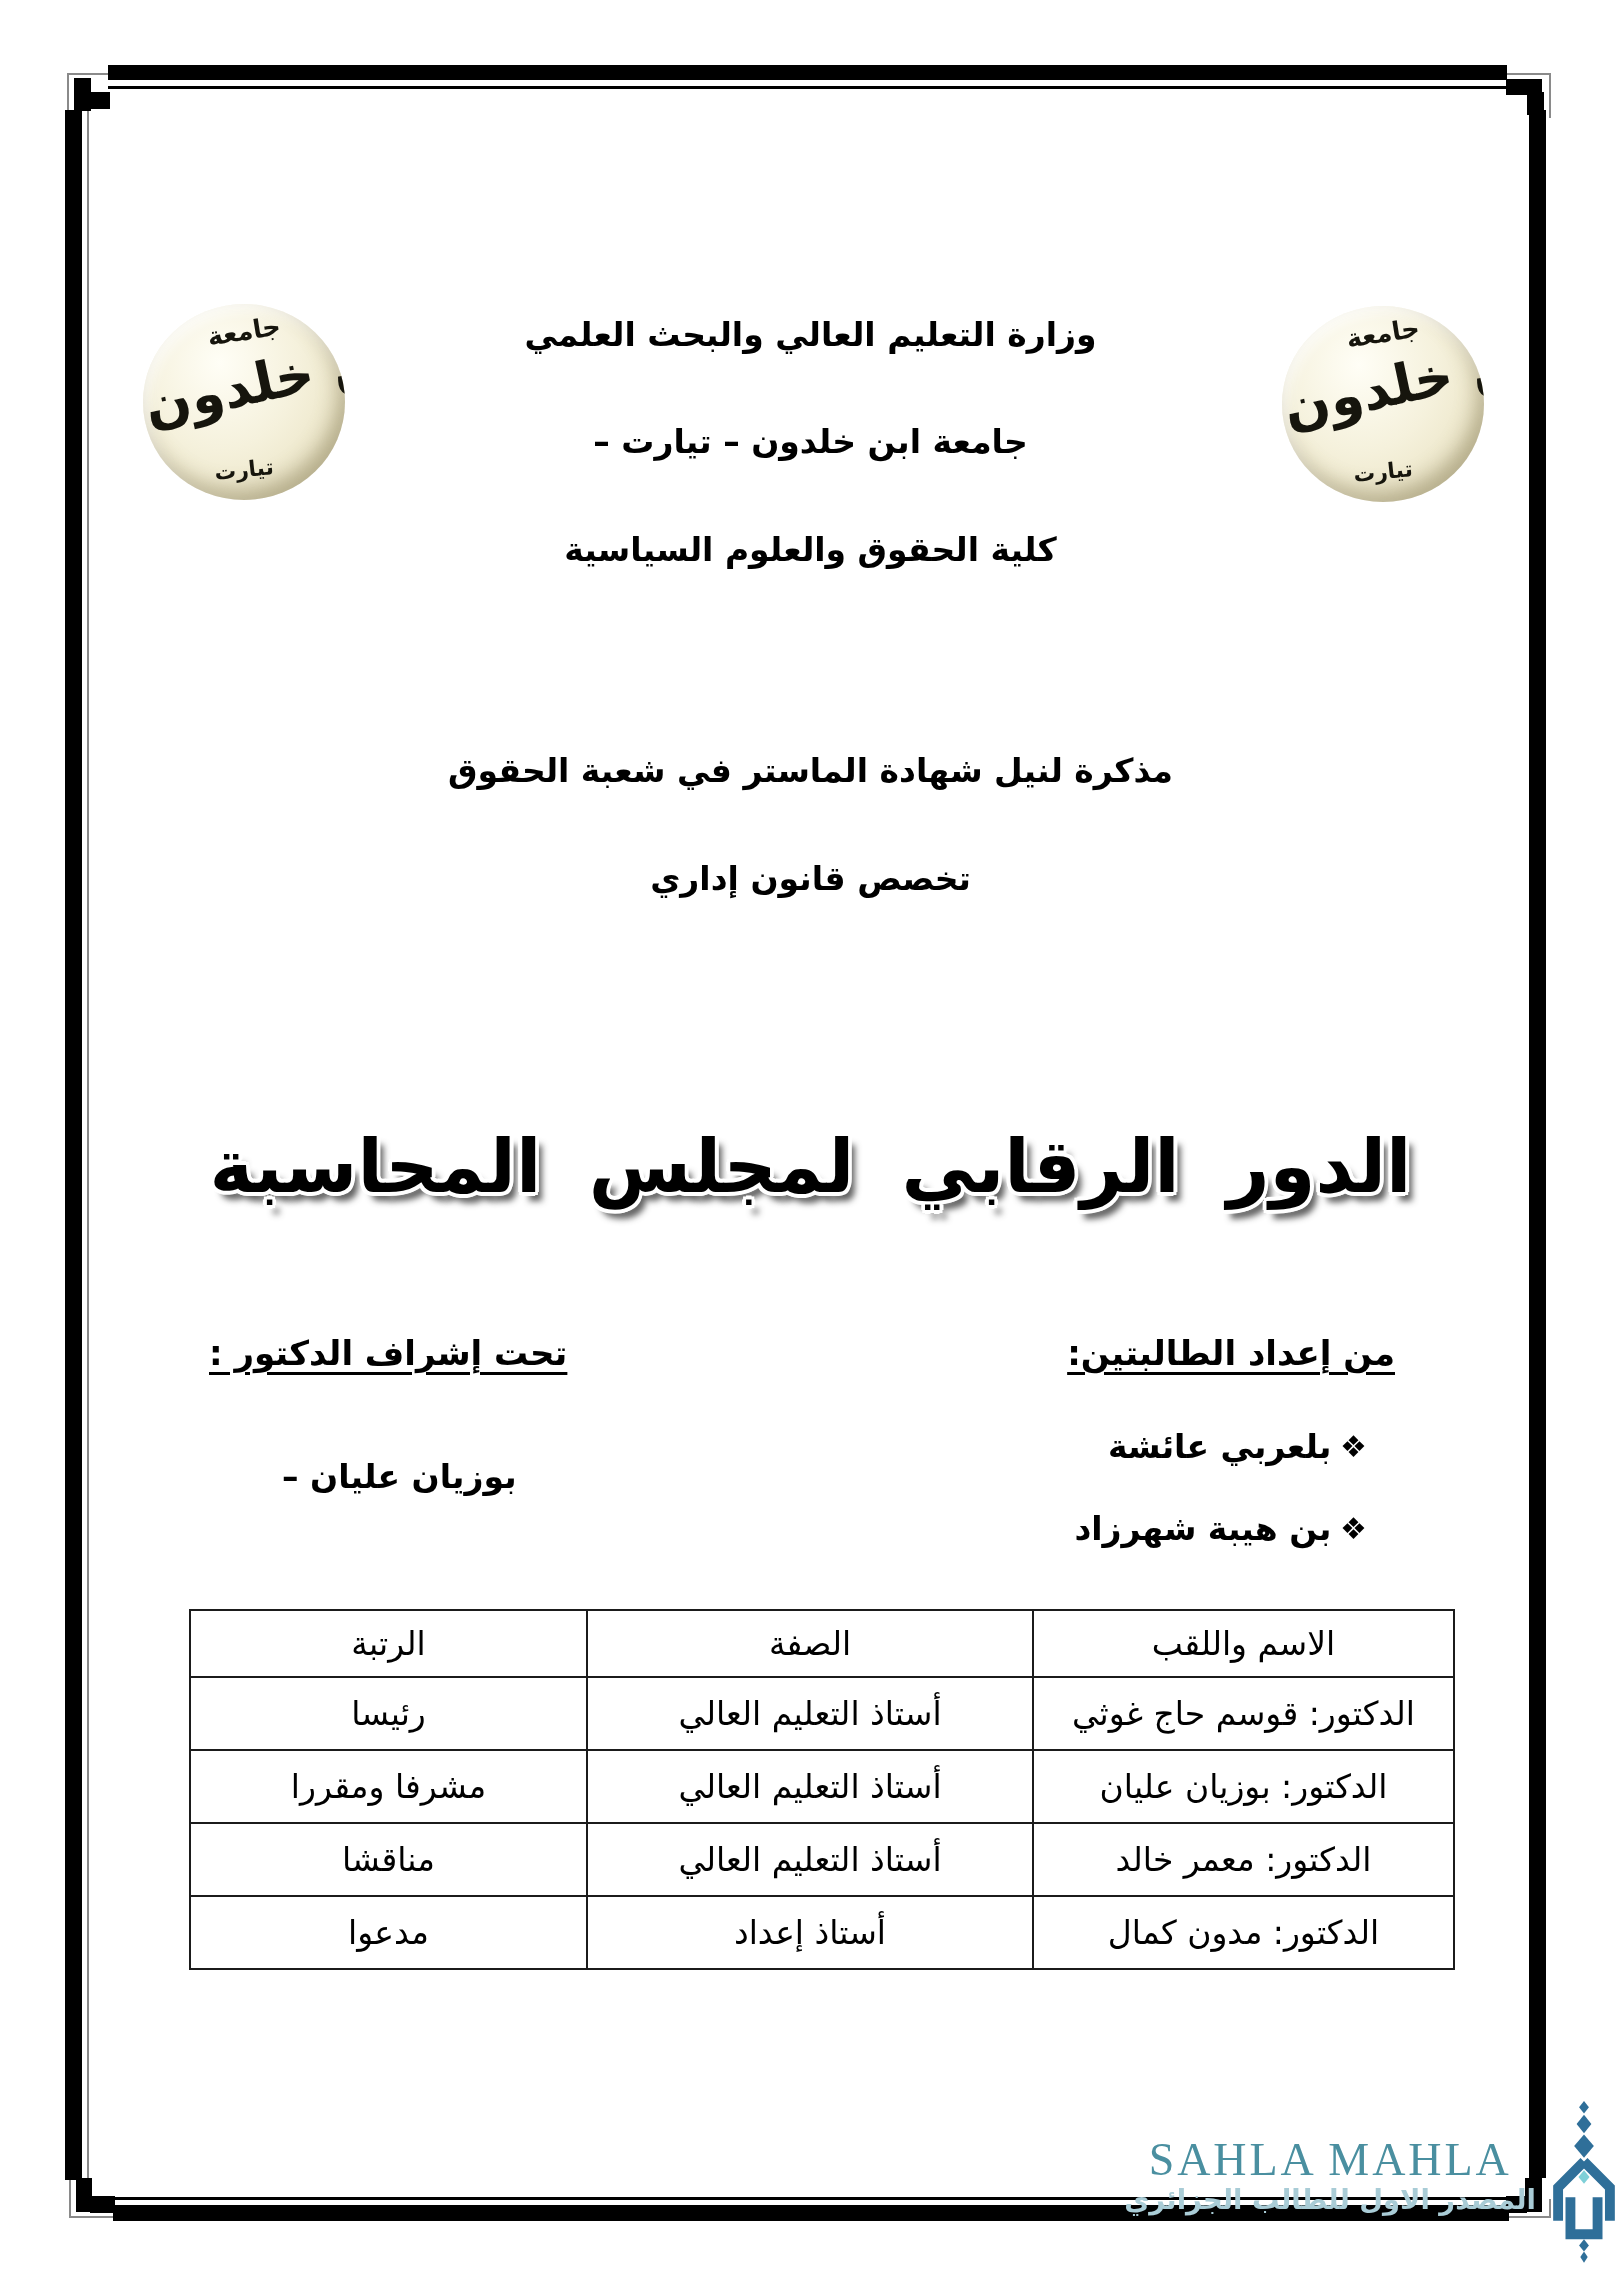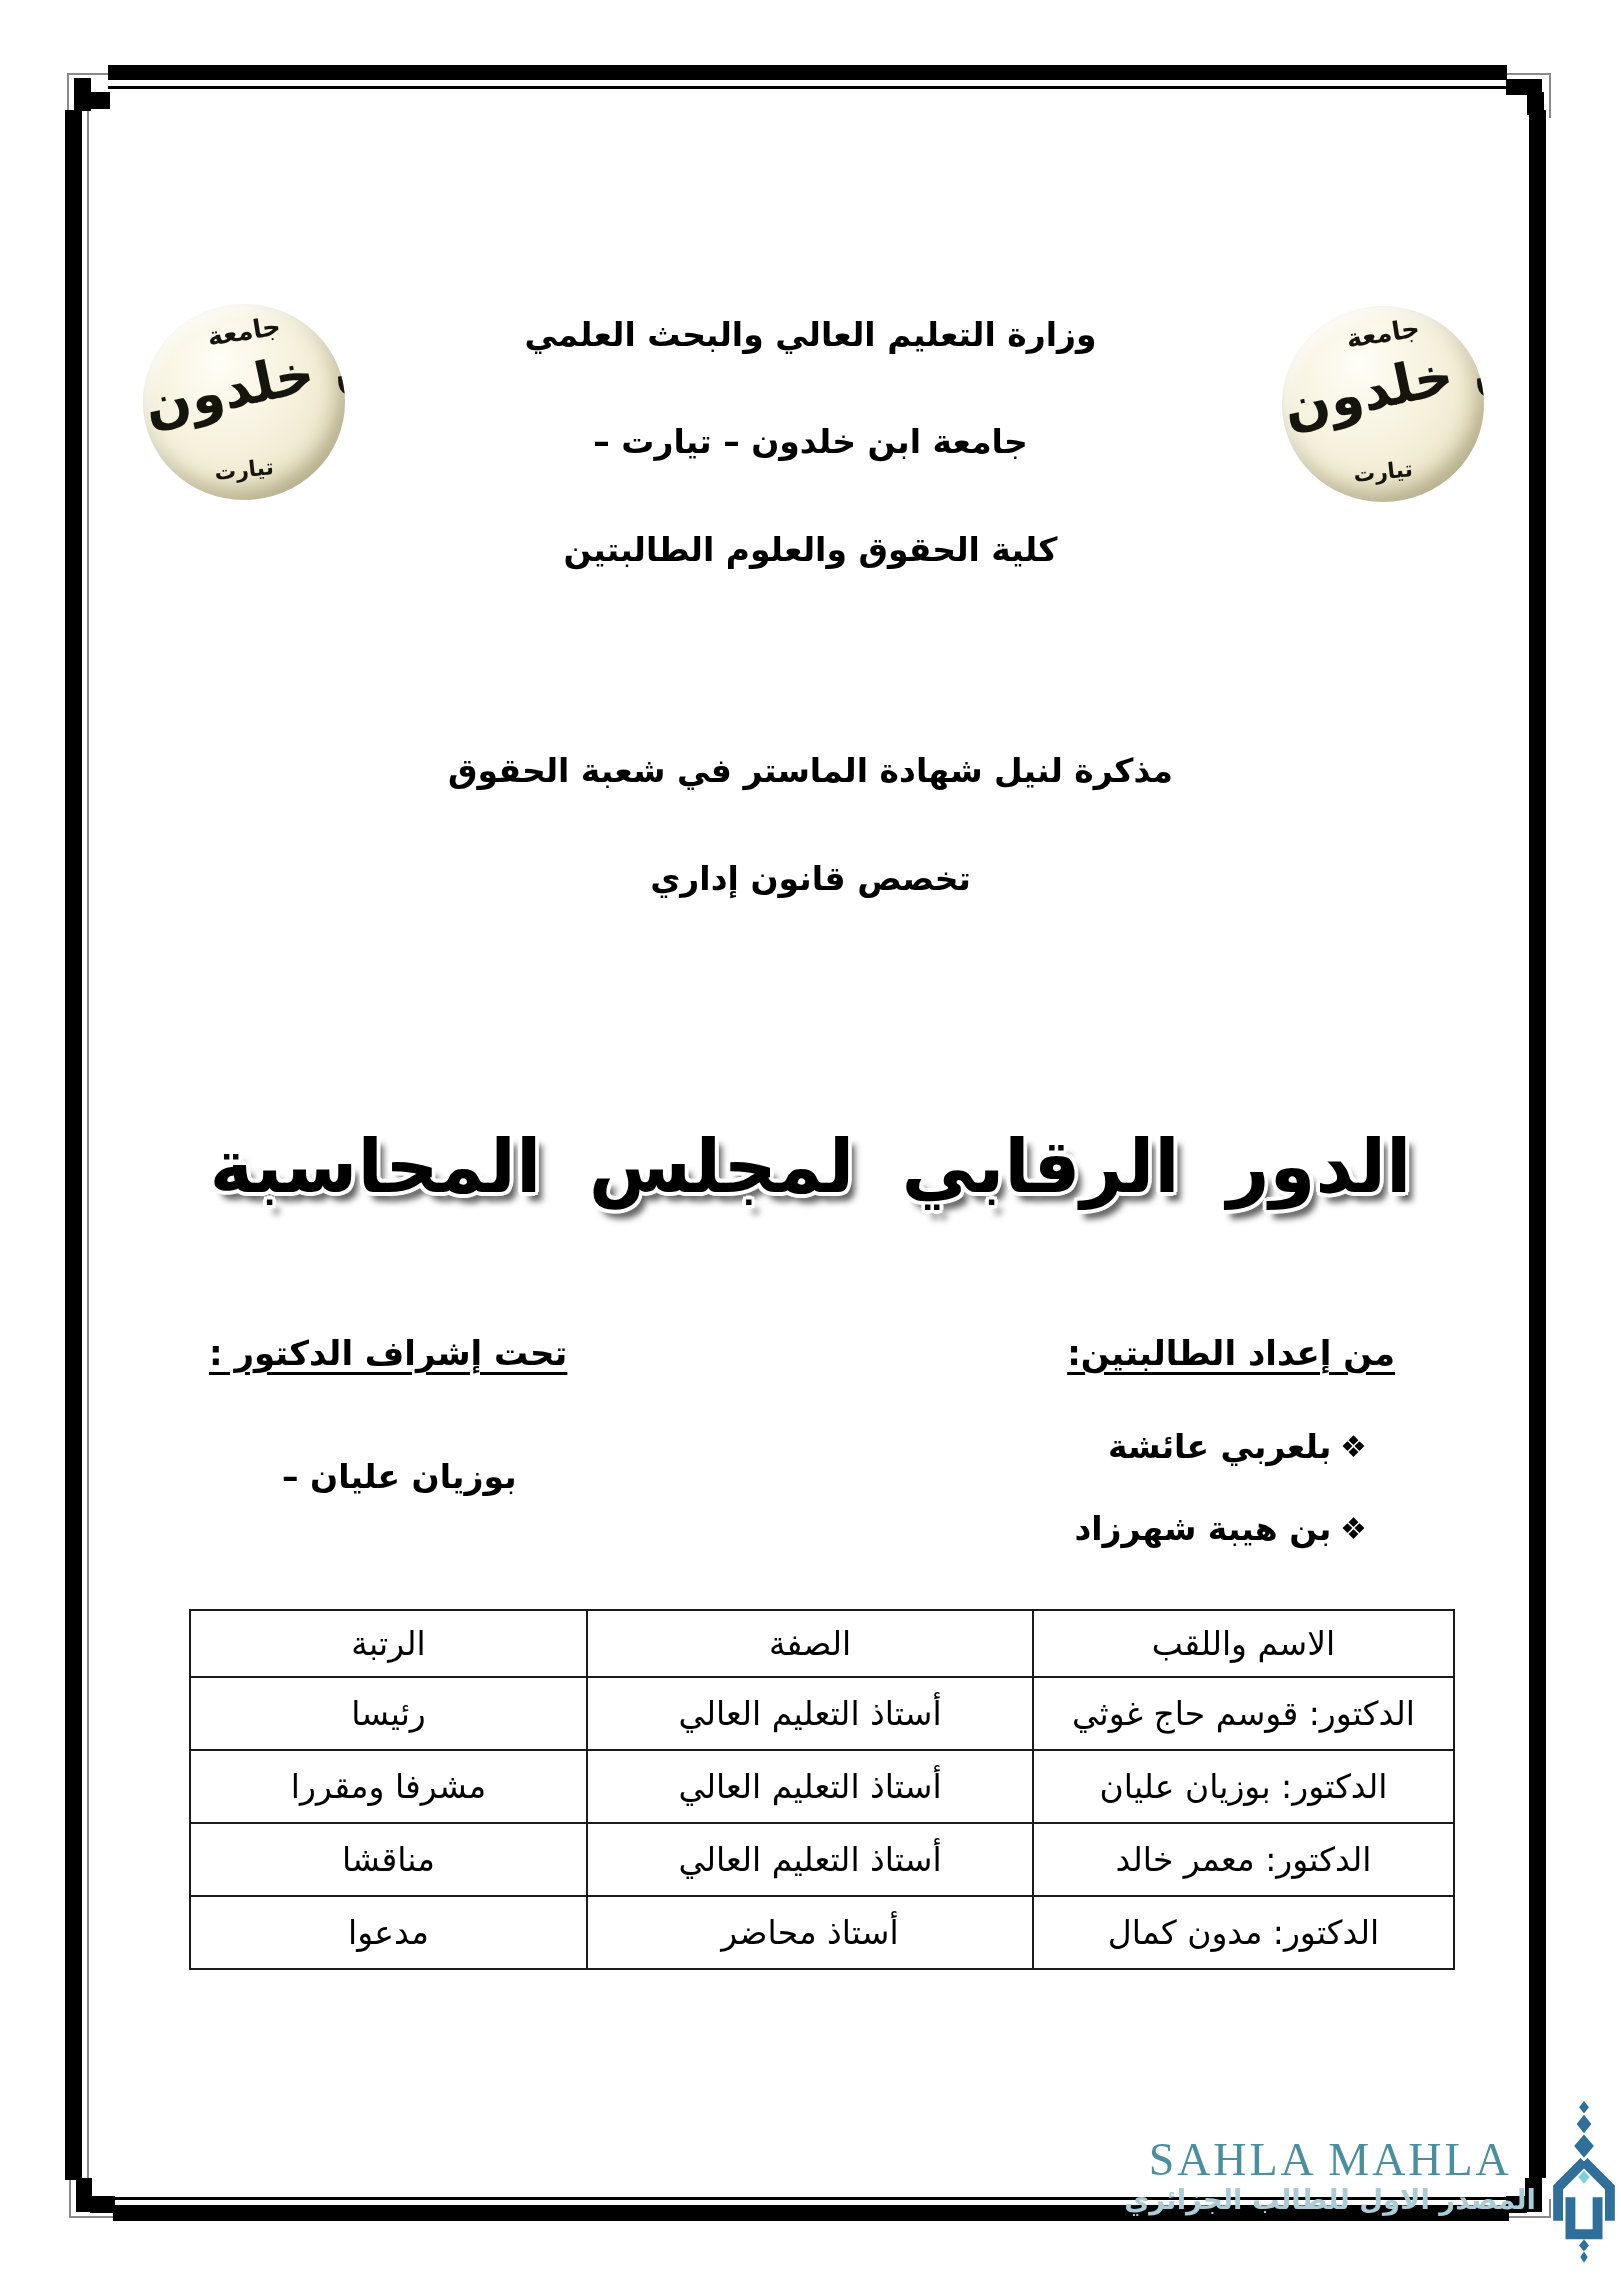--- a/index.html
+++ b/index.html
@@ -124,21 +124,21 @@
     <span class="lt3">تيارت</span>
   </div>
   <div class="logo logo-right">
     <span class="lt1">جامعة</span>
     <span class="lt2">ابن خلدون</span>
     <span class="lt3">تيارت</span>
   </div>
 
   <div class="hline h1">وزارة التعليم العالي والبحث العلمي</div>
   <div class="hline h2">جامعة ابن خلدون – تيارت –</div>
-  <div class="hline h3">كلية الحقوق والعلوم الطالبتين</div>
+  <div class="hline h3">كلية الحقوق والعلوم السياسية</div>
   <div class="hline h5">مذكرة لنيل شهادة الماستر في شعبة الحقوق</div>
   <div class="hline h6">تخصص قانون إداري</div>
 
   <div class="thesis-title">الدور الرقابي لمجلس المحاسبة</div>
 
   <div class="prepared-label">
     <span class="uline">من إعداد الطالبتين:</span>
   </div>
   <div class="student student-1">
     <span class="bullet">❖</span>
@@ -176,21 +176,21 @@
       <td>أستاذ التعليم العالي</td>
       <td>مشرفا ومقررا</td>
     </tr>
     <tr>
       <td class="cell-name">الدكتور: معمر خالد</td>
       <td>أستاذ التعليم العالي</td>
       <td>مناقشا</td>
     </tr>
     <tr>
       <td class="cell-name">الدكتور: مدون كمال</td>
-      <td>أستاذ محاضر</td>
+      <td>أستاذ إعداد</td>
       <td>مدعوا</td>
     </tr>
   </tbody>
     </table>
 
 
   <div class="watermark">
     <div class="brand">SAHLA MAHLA</div>
     <div class="tagline">المصدر الاول للطالب الجزائري</div>
   </div>

